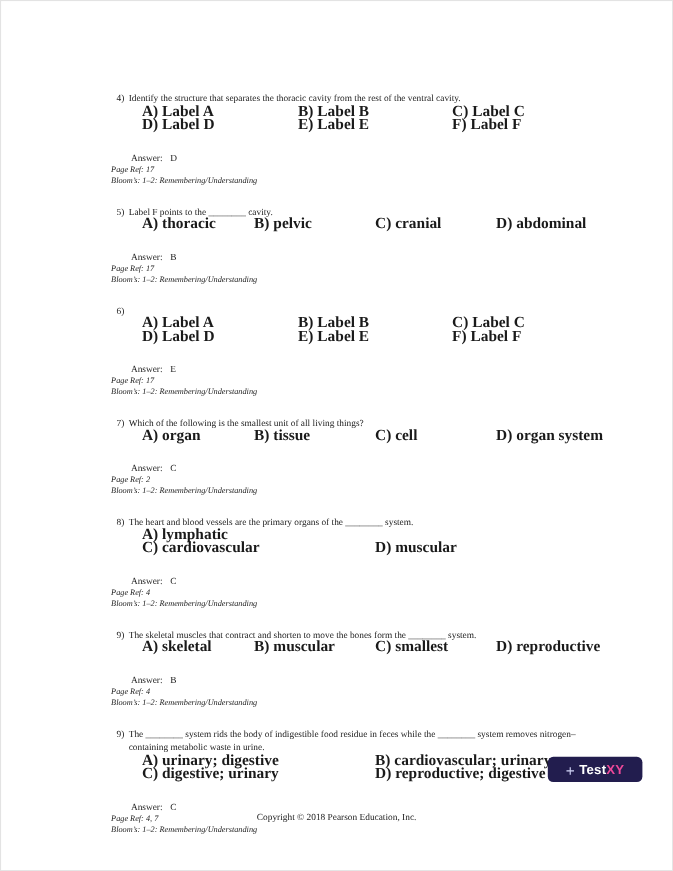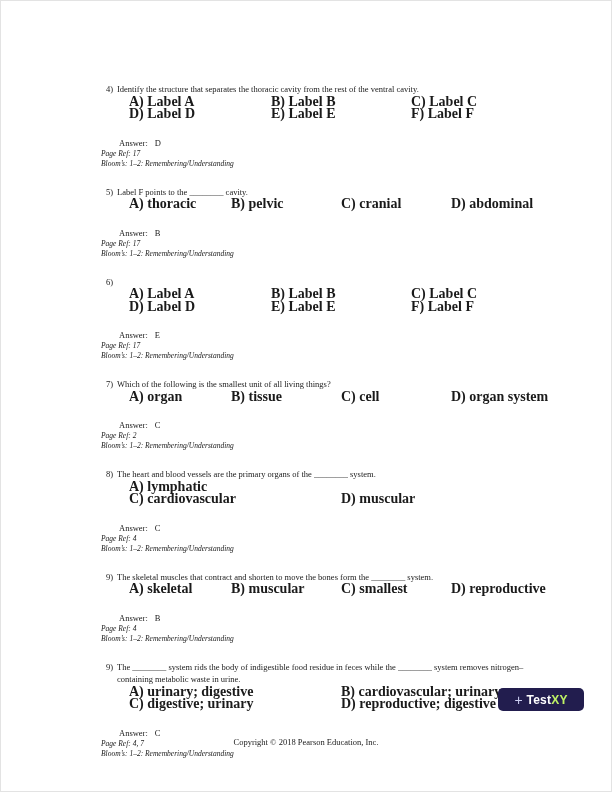--- a/index.html
+++ b/index.html
@@ -45,21 +45,21 @@
     display:flex;align-items:center;justify-content:center;
     font-family:"Liberation Sans", sans-serif;
   }
   .studyxy .plus{
     color:#cdd0f2;font-size:14px;font-weight:300;line-height:1;
     margin-right:4px;
   }
   .studyxy .brand{
     color:#ffffff;font-size:12px;font-weight:bold;letter-spacing:0.2px;
   }
-  .studyxy .brand .xy{color:#bef264;}
+  .studyxy .brand .xy{color:#ec4899;}
 </style>
 </head>
 <body>
 
 <div class="page">
 
 
   <div class="main">
       <div class="qblock">
         <div class="qline">

